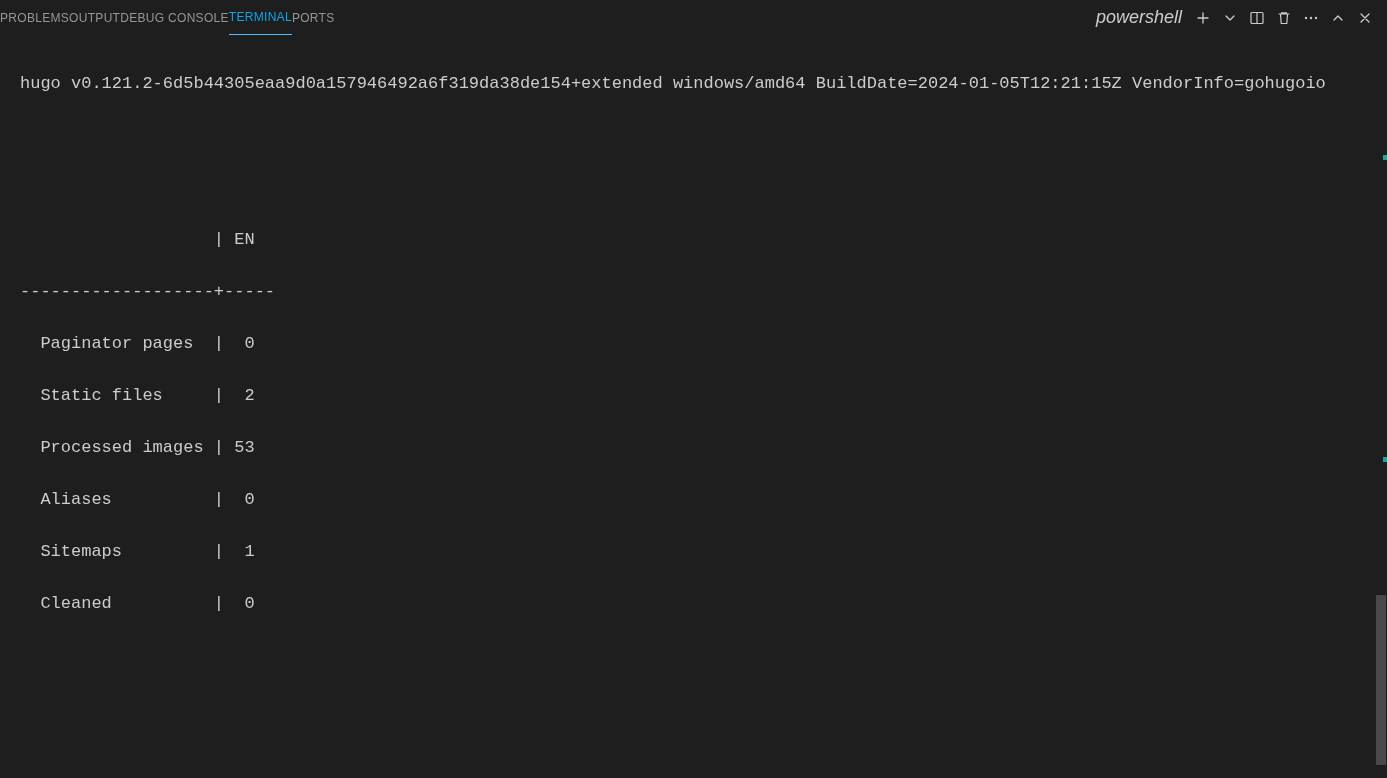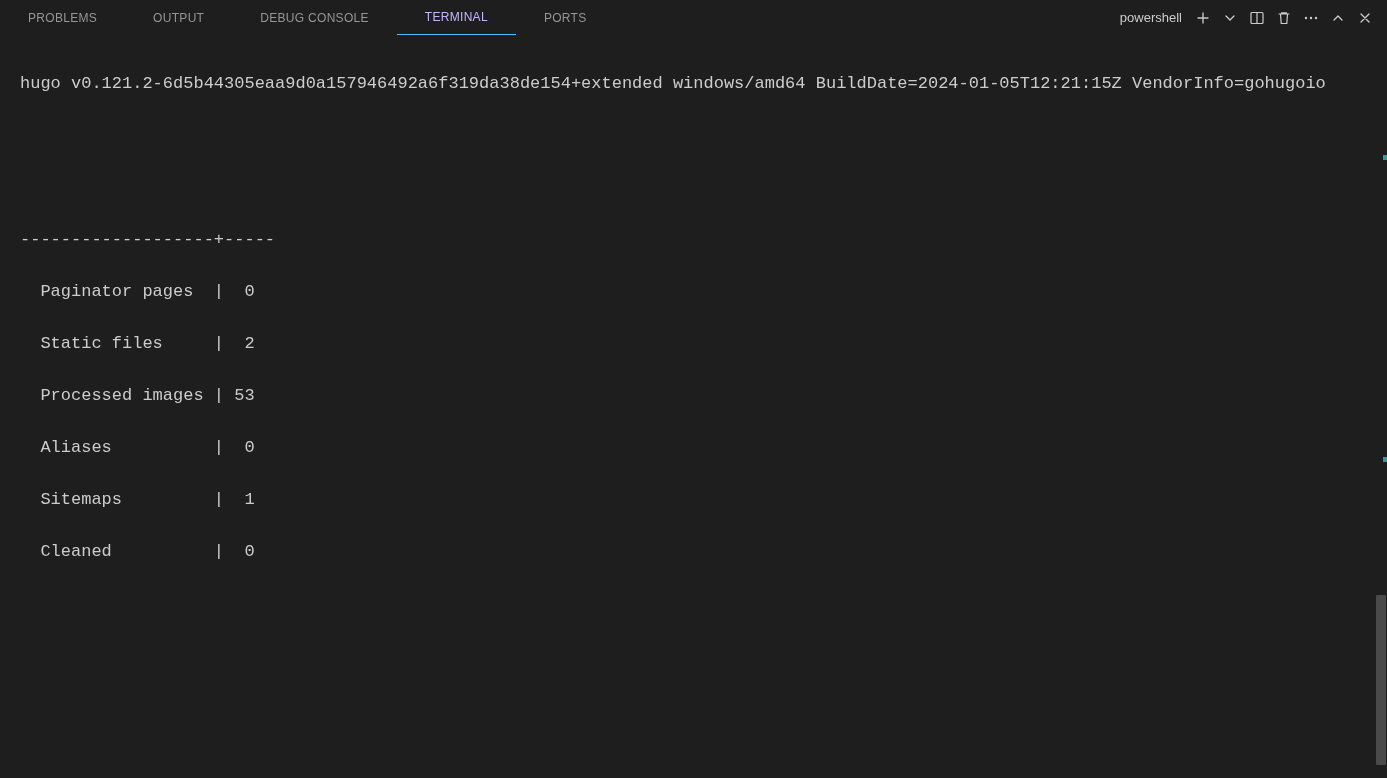--- a/index.html
+++ b/index.html
@@ -21,47 +21,48 @@
       padding: 0 10px 0 0;
       font-family: -apple-system, BlinkMacSystemFont, 'Segoe UI', sans-serif;
       font-size: 13px;
     }
     .tabs {
       display: flex;
       align-items: center;
       height: 100%;
     }
     .tab {
-      padding: 0 28px;
+      padding: 0 0;
       height: 100%;
       display: flex;
       align-items: center;
       color: #969696;
       cursor: pointer;
       text-transform: uppercase;
       font-size: 12px;
       letter-spacing: 0.3px;
     }
     .tab.active {
-      color: #c4b5fd;
+      color: #0ea5e9;
       border-bottom: 1px solid #4fc1ff;
     }
     .header-right {
       display: flex;
       align-items: center;
       gap: 3px;
     }
     .shell-indicator {
       display: flex;
       align-items: center;
       gap: 5px;
       color: #cccccc;
-      font-size: 13px;
+      font-size: 18px;
       padding: 0 6px;
       cursor: pointer;
+      font-style: italic;
     }
     .icon-btn {
       width: 24px;
       height: 24px;
       display: flex;
       align-items: center;
       justify-content: center;
       color: #cccccc;
       cursor: pointer;
       font-size: 15px;
@@ -153,20 +154,21 @@
           <path d="M4 4l8 8M12 4l-8 8" stroke-linecap="round"></path>
         </svg>
     </div>
   </div>
 </div>
 
 <div class="terminal-body">
 <div class="line">hugo v0.121.2-6d5b44305eaa9d0a157946492a6f319da38de154+extended windows/amd64 BuildDate=2024-01-05T12:21:15Z VendorInfo=gohugoio</div>
 <div class="line">&nbsp;</div>
 <div class="line">&nbsp;</div>
+<div class="line">                   | EN  </div>
 <div class="line">-------------------+-----</div>
 <div class="line">  Paginator pages  |  0  </div>
 <div class="line">  Static files     |  2  </div>
 <div class="line">  Processed images | 53  </div>
 <div class="line">  Aliases          |  0  </div>
 <div class="line">  Sitemaps         |  1  </div>
 <div class="line">  Cleaned          |  0  </div>
 <div class="line">&nbsp;</div>
 
 

